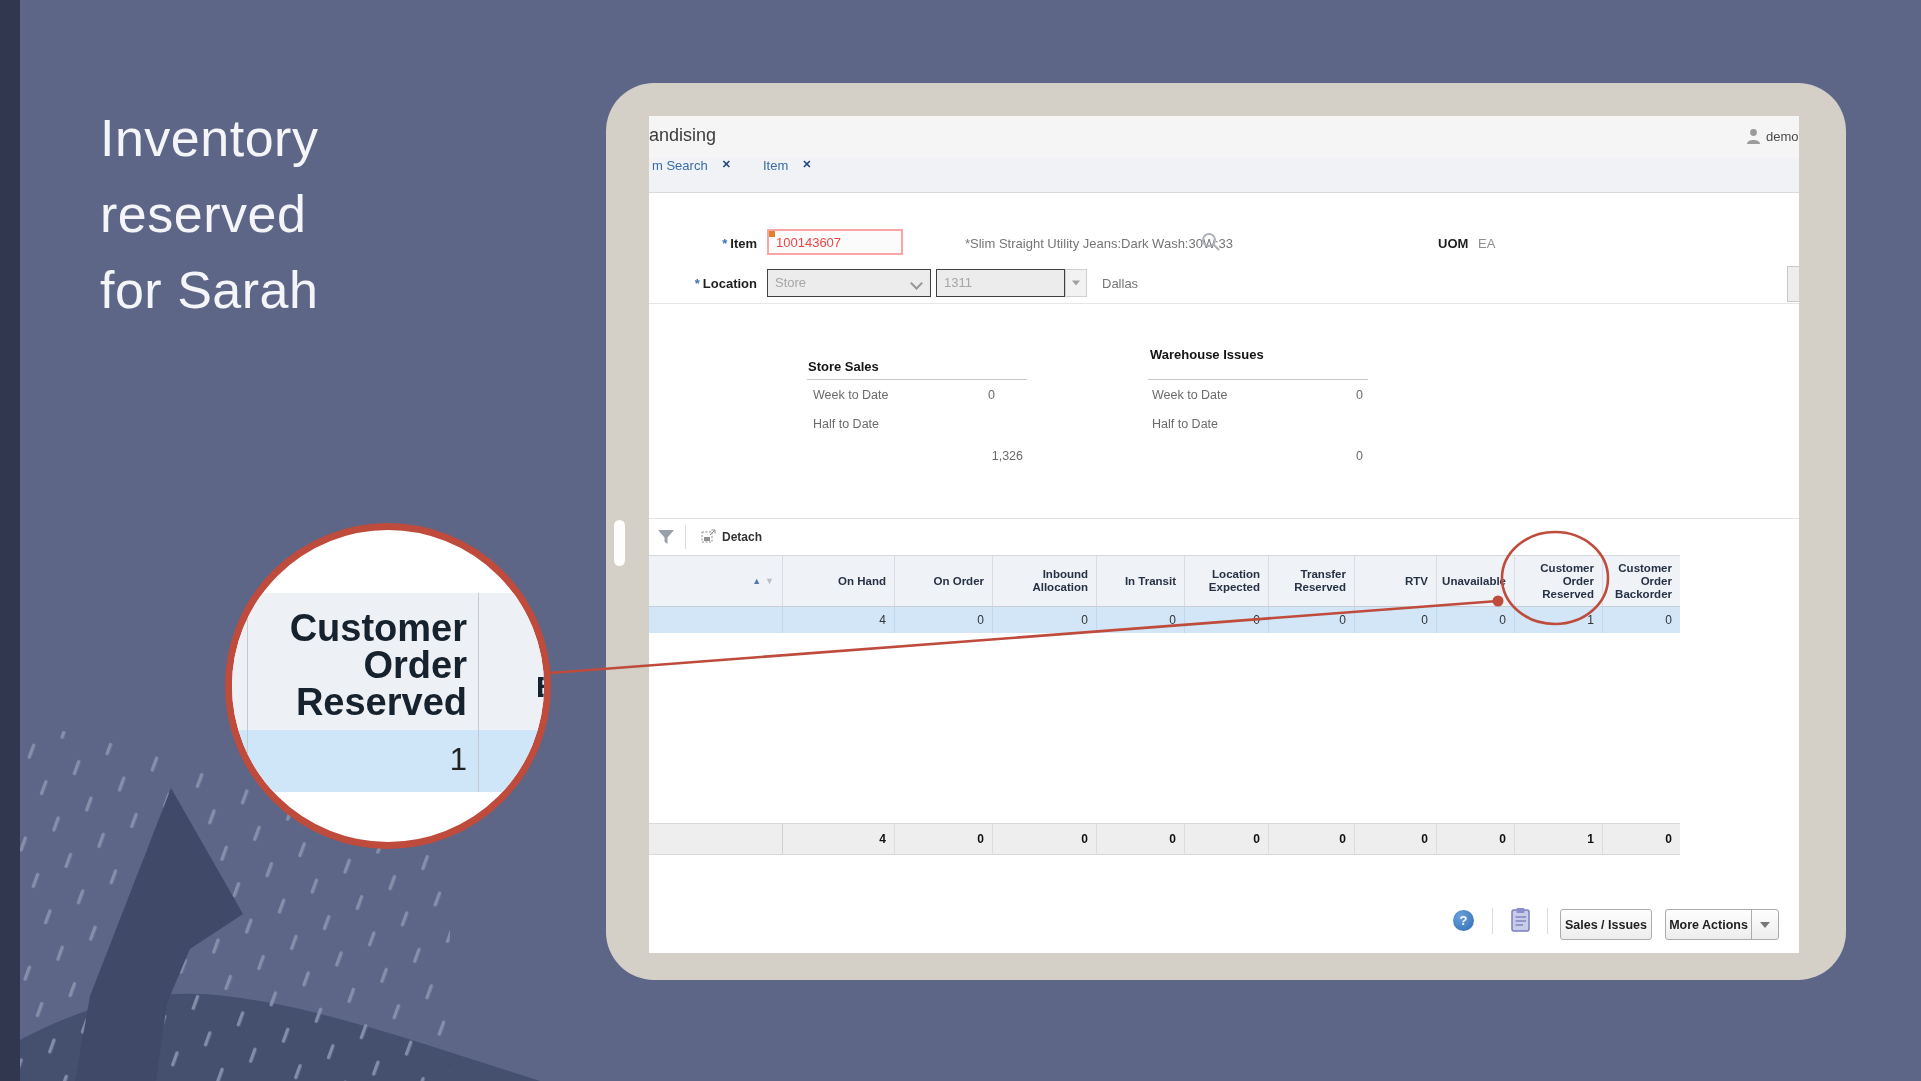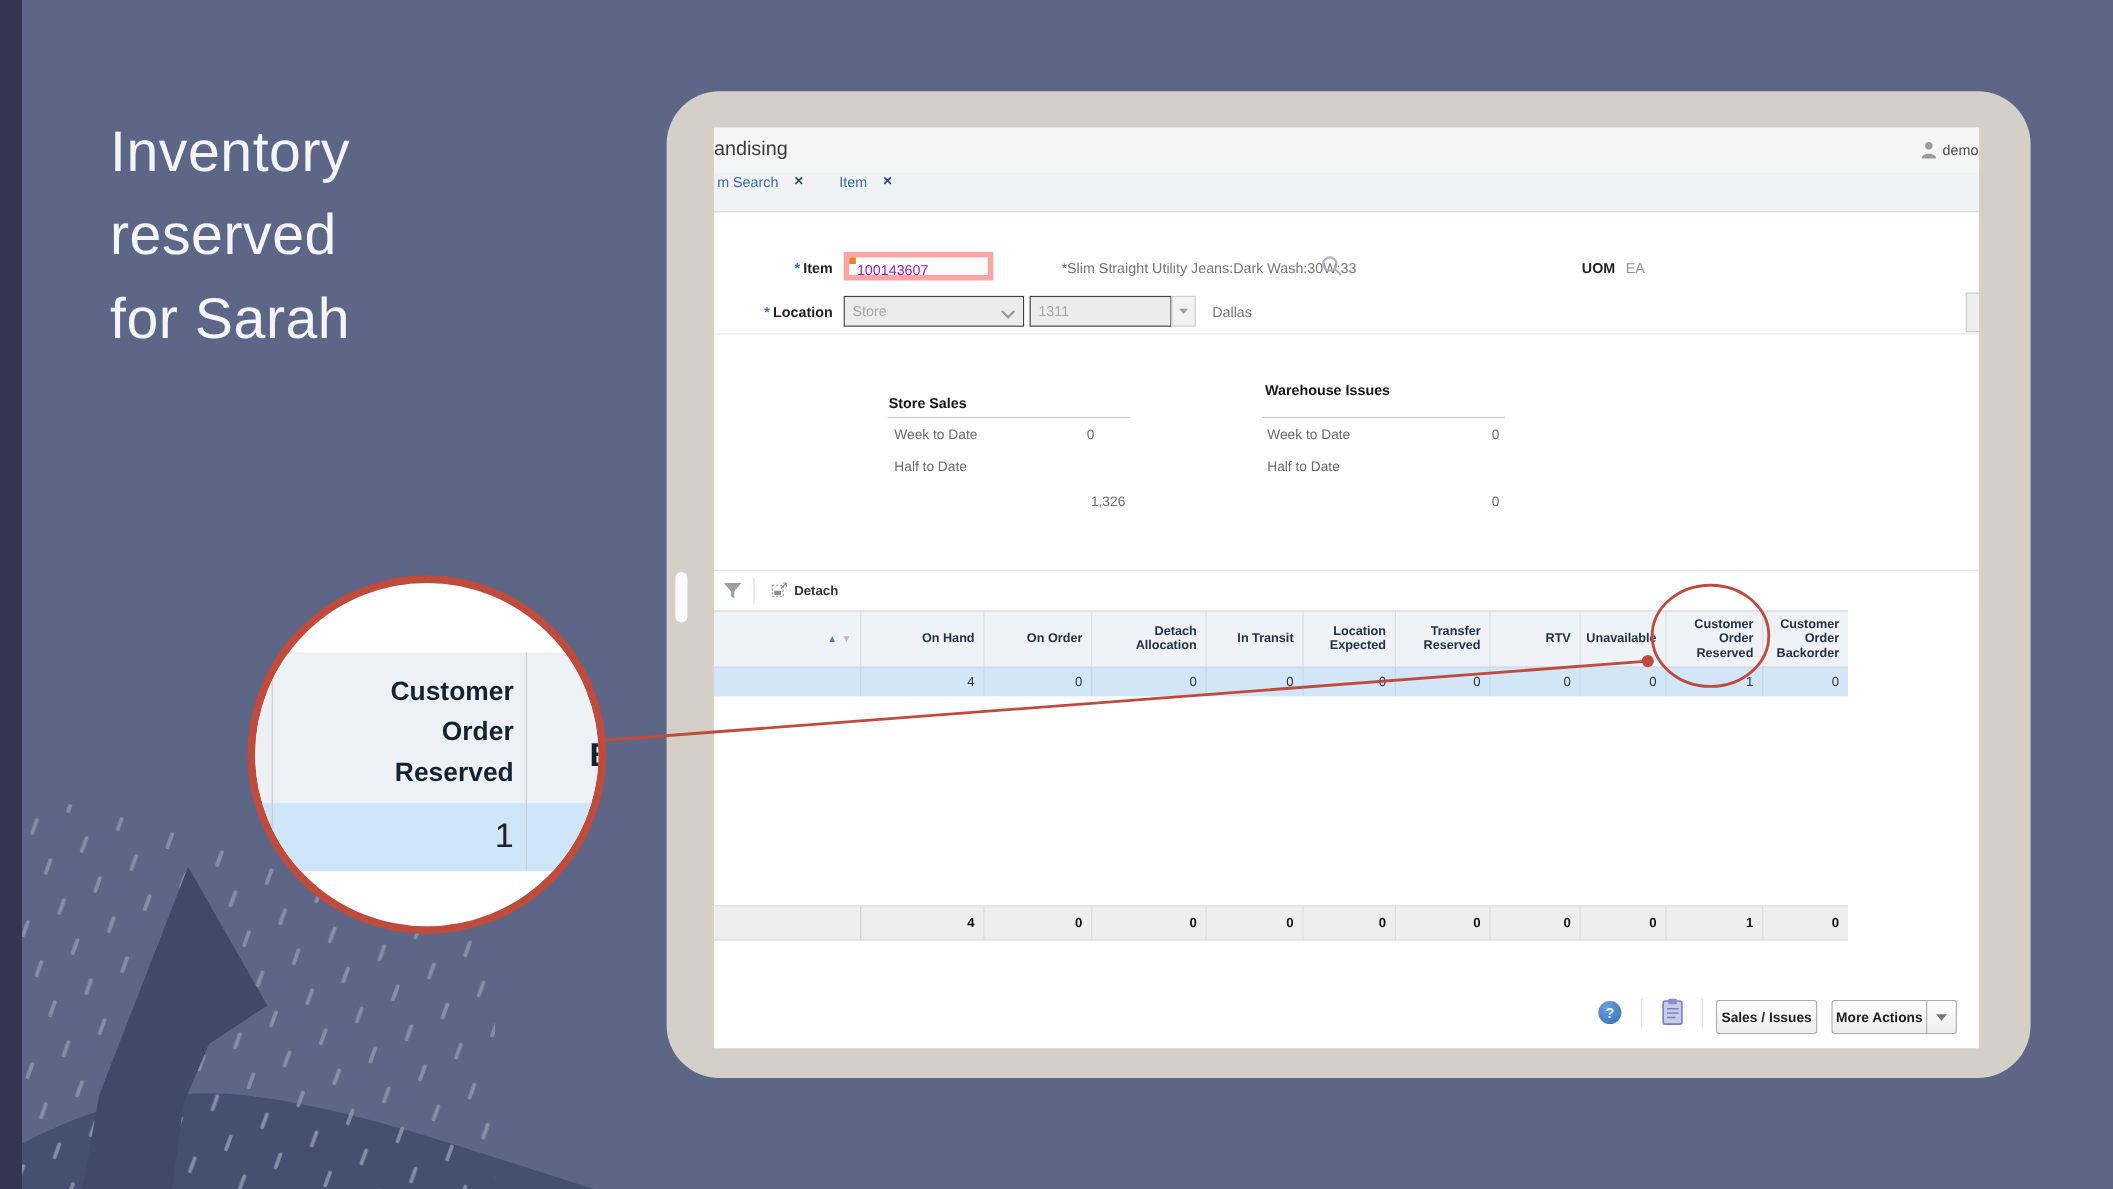--- a/index.html
+++ b/index.html
@@ -23,22 +23,22 @@
   .user-name{position:absolute;left:1117px;top:13px;font-size:13px;color:#4a4a4a;}
 
   .tabbar{position:absolute;left:0;top:42px;width:1150px;height:34px;background:#f0f2f5;
           border-bottom:1px solid #d8d8d8;}
   .tab{position:absolute;top:0;height:34px;display:flex;align-items:flex-start;}
   .tab-label{color:#3a6ba6;font-size:13px;}
   .tab-close{color:#26497c;font-size:11px;font-weight:bold;margin-left:14px;cursor:pointer;}
 
   .lbl{font-weight:bold;color:#1f1f1f;}
   .req{color:#3f6fbf;font-weight:bold;margin-right:3px;}
-  .field{position:absolute;box-sizing:border-box;border:5px solid #fca5a5;background:#fbfbfb;
-         color:#a21caf;line-height:24px;padding-left:7px;}
+  .field{position:absolute;box-sizing:border-box;border:2px solid #fca5a5;background:#fbfbfb;
+         color:#ef4444;line-height:24px;padding-left:7px;}
   .field-dis{background:#ececec;border:1px solid #404040;color:#a6a6a6;line-height:26px;}
   .corner-mark{position:absolute;left:0;top:0;width:6px;height:6px;background:#e0822c;}
   .chev{position:absolute;right:9px;top:9px;width:7px;height:7px;border-right:2px solid #969696;
         border-bottom:2px solid #969696;transform:rotate(45deg);}
   .drop-btn{position:absolute;box-sizing:border-box;background:#f2f2f2;border:1px solid #cfcfcf;
             display:flex;align-items:center;justify-content:center;color:#8f8f8f;font-size:8px;}
   .muted{color:#757575;}
 
   .sec-title{font-weight:bold;font-size:13px;color:#141414;}
   .sec-rule{position:absolute;height:1px;background:#c9c9c9;}
@@ -74,21 +74,21 @@
             border-top:6px solid #777;}
 
   .scroll-pill{position:absolute;left:594px;top:520px;width:11px;height:46px;border-radius:6px;background:#fdfdfd;}
 
   
   .magnifier{position:absolute;left:205px;top:523px;width:312px;height:312px;border:7px solid #bf4b3c;
              border-radius:50%;background:#fff;overflow:hidden;z-index:6;}
   .mag-head{position:absolute;left:0;top:63px;width:312px;height:137px;background:#edf1f6;}
   .mag-row{position:absolute;left:0;top:200px;width:312px;height:62px;background:#cfe6f8;}
   .mag-vline{position:absolute;top:63px;width:1px;height:199px;background:#c5cad2;}
-  .mag-title{position:absolute;left:15px;top:80px;width:220px;text-align:right;font-size:24px;
+  .mag-title{position:absolute;left:15px;top:80px;width:220px;text-align:right;font-size:38px;
              line-height:37px;font-weight:bold;color:#17222f;}
   .mag-partial{position:absolute;font-size:30px;font-weight:bold;color:#17222f;}
   .mag-value{position:absolute;left:15px;top:212px;width:220px;text-align:right;font-size:31px;color:#222;}
 
   .annot{position:absolute;left:0;top:0;z-index:5;pointer-events:none;}
   .deco{position:absolute;left:0;top:0;z-index:0;}
   .z1{z-index:1;} .z2{z-index:2;} .z3{z-index:3;}
 </style>
 </head>
 <body>
@@ -199,21 +199,21 @@
     </div>
 
     <div class="tbl">
       <div class="thead">
         <div class="th" style="width:134px;">
           <span class="sort-ic" style="color:#5577aa;">▲</span>
           <span class="sort-ic" style="color:#b9bec7;">▼</span>
         </div>
         <div class="th" style="width:112px;">On Hand</div>
         <div class="th" style="width:98px;">On Order</div>
-        <div class="th" style="width:104px;">Detach Allocation</div>
+        <div class="th" style="width:104px;">Inbound Allocation</div>
         <div class="th" style="width:88px;">In Transit</div>
         <div class="th" style="width:84px;">Location Expected</div>
         <div class="th" style="width:86px;">Transfer Reserved</div>
         <div class="th" style="width:82px;">RTV</div>
         <div class="th" style="width:78px;">Unavailable</div>
         <div class="th" style="width:88px;">Customer Order Reserved</div>
         <div class="th" style="width:77px;border-right:none;">Customer Order Backorder</div>
       </div>
       <div class="trow">
         <div class="td" style="width:134px;"></div>

